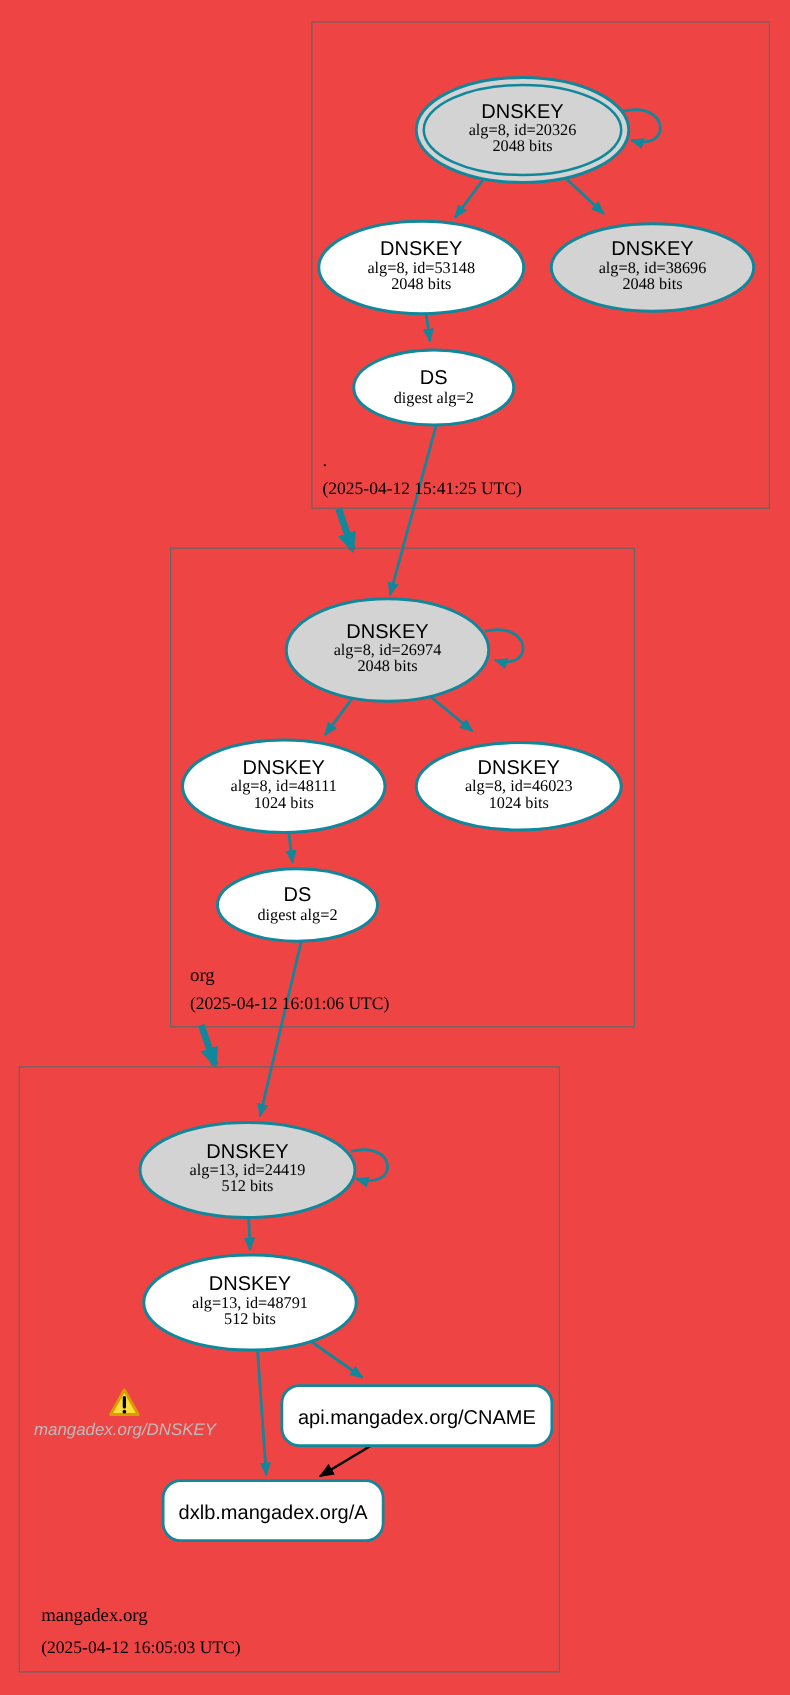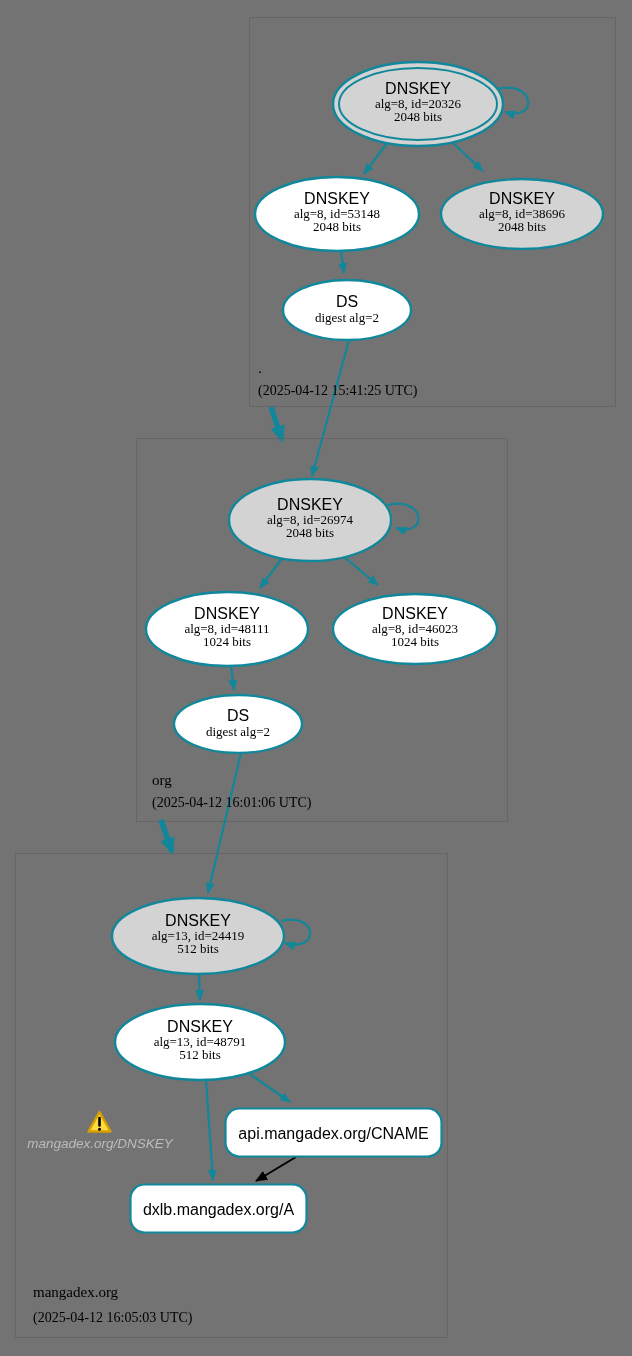--- a/index.html
+++ b/index.html
@@ -1,16 +1,16 @@
 <!DOCTYPE html>
 <html><head>
 <meta charset="utf-8">
 <style>
   html, body { margin: 0; padding: 0; background: #ffffff; }
-  .canvas { width: 632px; height: 1356px; position: relative; background: #737373; }
+  .canvas { width: 632px; height: 1356px; position: relative; background: #ef4444; }
   svg { display: block; }
 
   .zone-box   { fill: none; stroke: #666666; stroke-width: 1; }
   .node-ell   { fill: #ffffff; stroke: #10879a; stroke-width: 2.4; }
   .node-ksk   { fill: #d3d3d3; }
   .node-inner { fill: none; stroke: #10879a; stroke-width: 2; }
   .rrset-box  { fill: #ffffff; stroke: #10879a; stroke-width: 2.2; }
 
   .edge       { fill: none; stroke: #10879a; stroke-width: 2.2; }
   .edge-thick { fill: none; stroke: #10879a; stroke-width: 5.5; }

